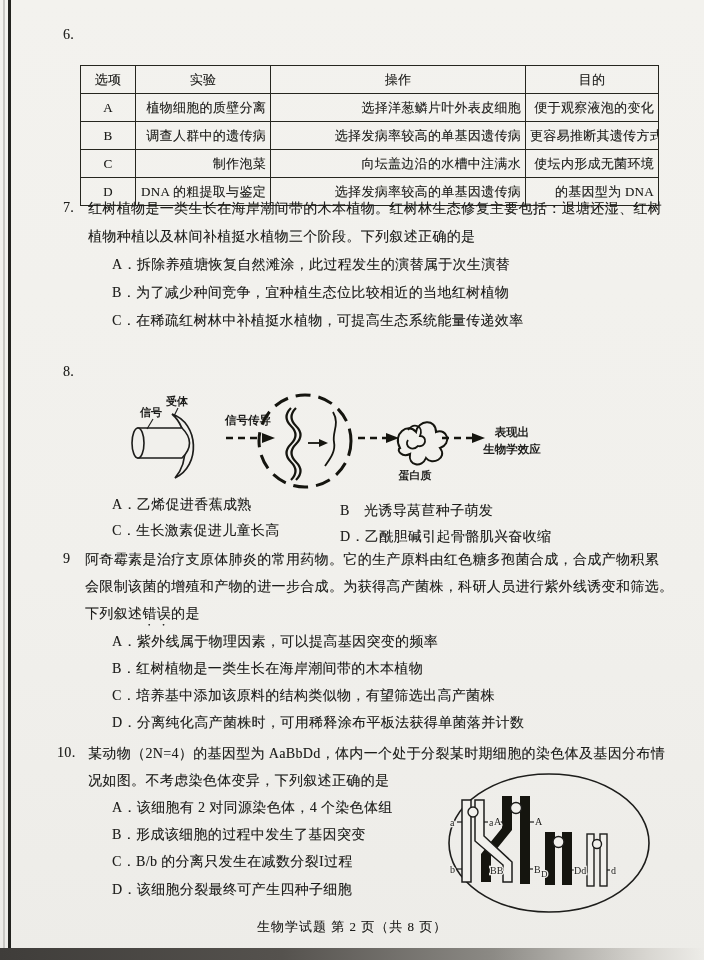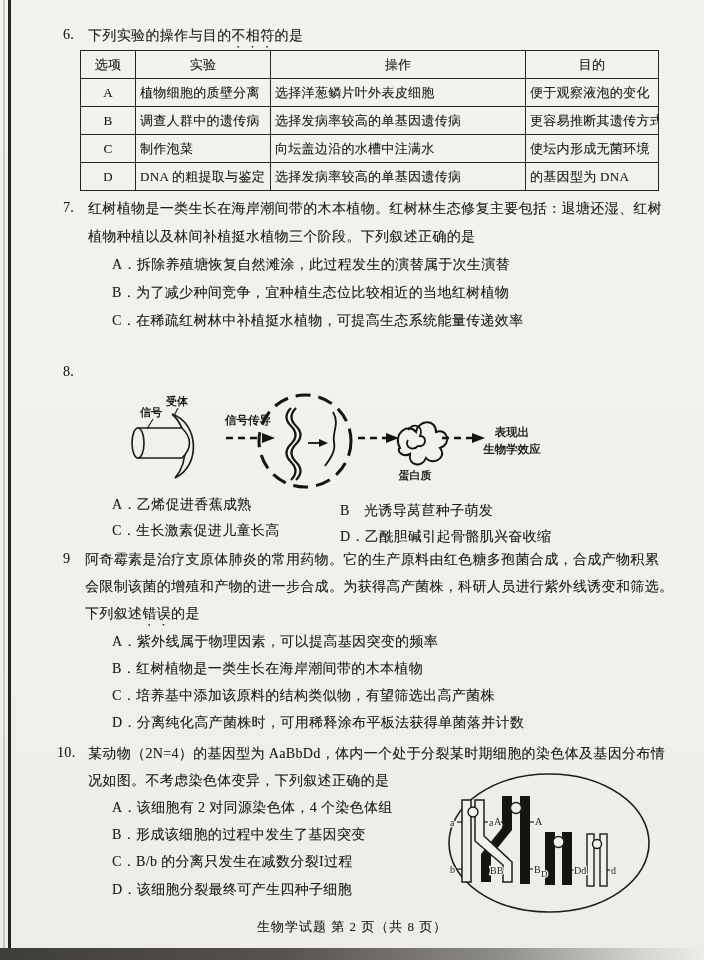--- a/index.html
+++ b/index.html
@@ -26,31 +26,32 @@
     -webkit-text-emphasis:filled dot #1d1d1b;
     text-emphasis-position:under left;
     -webkit-text-emphasis-position:under left;
   }
   table.qtable{
     border-collapse:collapse;
     table-layout:fixed;
     font-size:13px;
     letter-spacing:0.3px;
     text-shadow:0.2px 0.2px 0 rgba(25,25,20,0.35);
+    margin-top:15px;
   }
   table.qtable td,table.qtable th{
     border:1px solid #26261f;
     height:27px;
     padding:0 4px;
     font-weight:normal;
     overflow:hidden;
     white-space:nowrap;
   }
   td.c,th.c{text-align:center;}
-  td.l{text-align:left;padding-left:7px;}
+  td.l{text-align:right;padding-left:7px;}
   .scan-edge-light{position:absolute;left:3px;top:0;width:2px;height:100%;background:#c9c8c4;}
   .scan-edge-dark{position:absolute;left:8px;top:0;width:3px;height:100%;background:#23231f;}
   .scan-bottom{
     position:absolute;left:0;bottom:0;width:100%;height:12px;
     background:linear-gradient(to right,#3f3d3a 0%,#55524e 40%,#8c8a85 70%,#d8d6d1 92%,rgba(216,214,209,0) 100%);
   }
   .diag-label{font-family:"Liberation Sans","DejaVu Sans",sans-serif;font-weight:bold;}
   .footer{
     position:absolute;top:918px;left:0;width:100%;
     text-align:center;font-size:13px;letter-spacing:1px;
@@ -59,21 +60,20 @@
 </style>
 </head>
 <body>
 
 <div class="page">
   <div class="scan-edge-light"></div>
   <div class="scan-edge-dark"></div>
   <div class="scan-bottom"></div>
 
   <div class="line qnum" style="left:63px;top:27px">6.</div>
-  <div class="line" style="left:88px;top:27px"><span>下列实验的操作与目的</span><span class="emph">不相符</span><span>的是</span></div>
 
   <table class="qtable abs" style="left:80px;top:50px;width:578px">
     <colgroup>
         <col style="width:55px">
         <col style="width:135px">
         <col style="width:255px">
         <col style="width:133px">
       </colgroup>
     <tbody>
         <tr>

